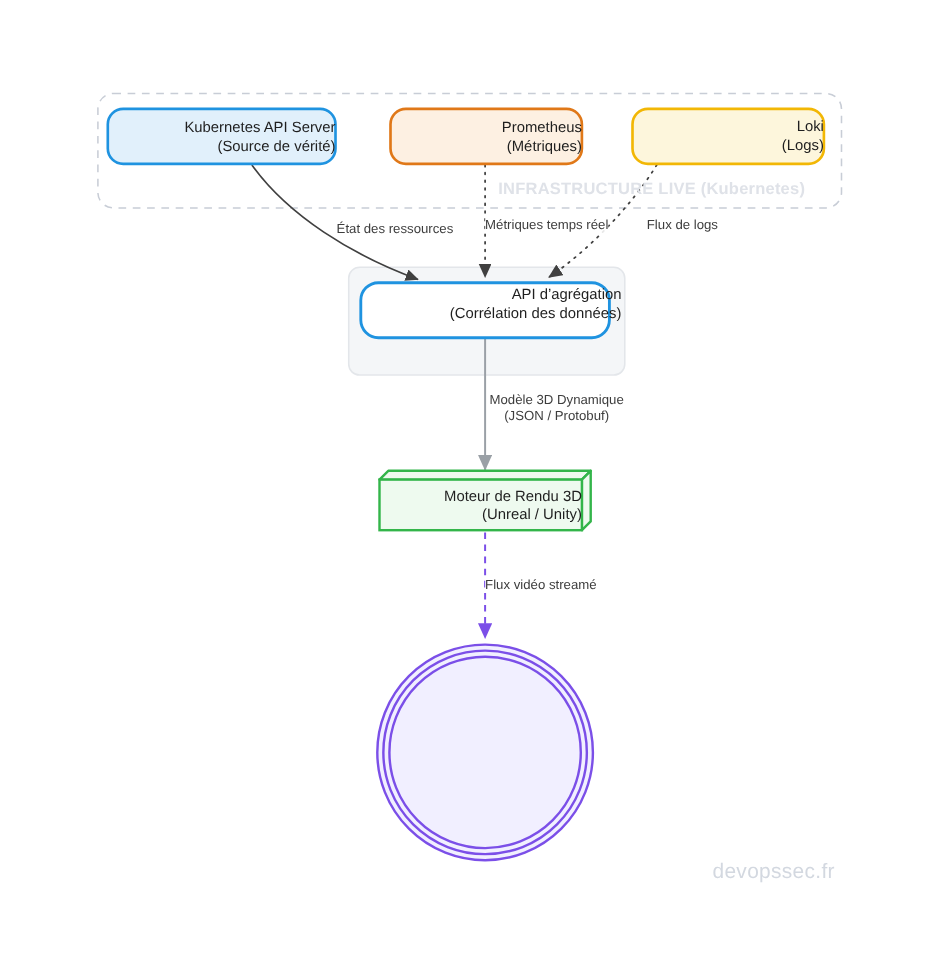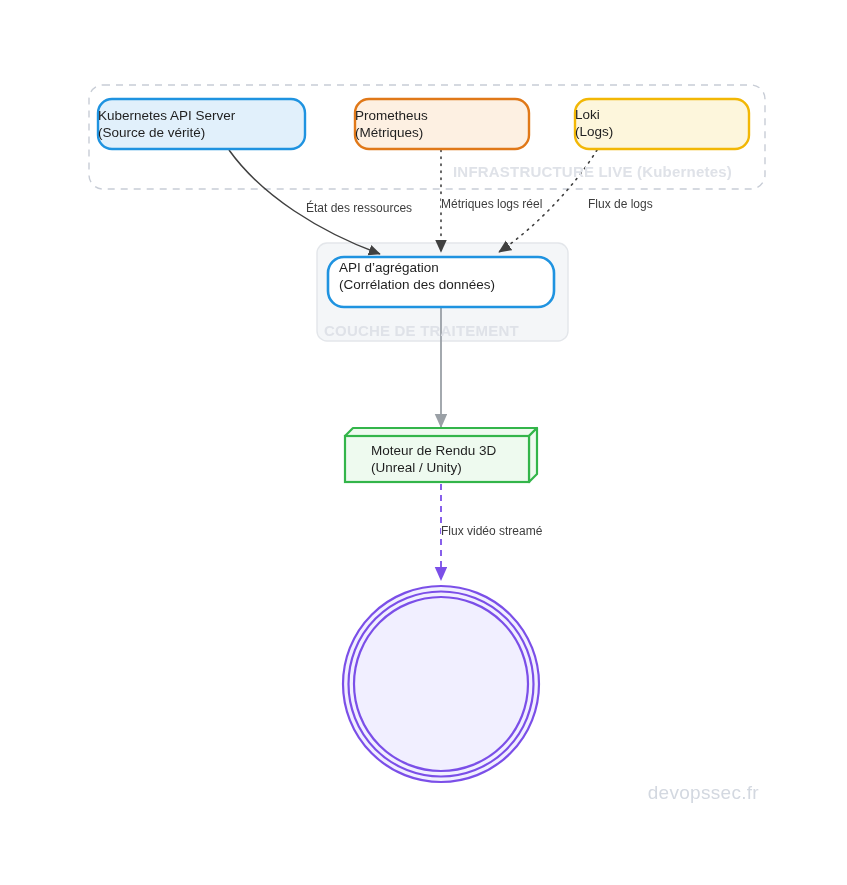--- a/index.html
+++ b/index.html
@@ -22,21 +22,21 @@
   svg.layer {
     position: absolute;
     top: 0; left: 0;
     width: 847px; height: 885px;
     overflow: visible;
   }
   .node-text {
     position: absolute;
     display: flex;
     flex-direction: column;
-    align-items: flex-start;
+    align-items: flex-end;
     justify-content: center;
     text-align: center;
     color: #1f1f1f;
     font-size: 13.5px;
     line-height: 17px;
     pointer-events: none;
     white-space: nowrap;
   }
   .edge-label {
     position: absolute;
@@ -146,26 +146,29 @@
     <span>(Unreal / Unity)</span>
   </div>
 
   <div class="node-text" style="left:354px; top:640px; width:174px; height:88px;">
     <span></span>
     <span></span>
   </div>
 
   <div class="cluster-label" style="left:453px; top:163px;">INFRASTRUCTURE LIVE (Kubernetes)</div>
 
-  <div class="cluster-label" style="left:324px; top:322px;">COUCHE DE TRAITEMENT</div>
 
   <div class="edge-label" style="left:306px; top:201px;">État des ressources</div>
 
-  <div class="edge-label" style="left:441px; top:197px;">Métriques logs réel</div>
+  <div class="edge-label" style="left:441px; top:197px;">Métriques temps réel</div>
 
   <div class="edge-label" style="left:588px; top:197px;">Flux de logs</div>
 
+  <div class="edge-label" style="left:445px; top:356px;">
+    <div>Modèle 3D Dynamique</div>
+    <div>(JSON / Protobuf)</div>
+  </div>
 
   <div class="edge-label" style="left:441px; top:524px;">Flux vidéo streamé</div>
 
   <div class="watermark">devopssec.fr</div>
 
 </div>
 
 </body></html>

